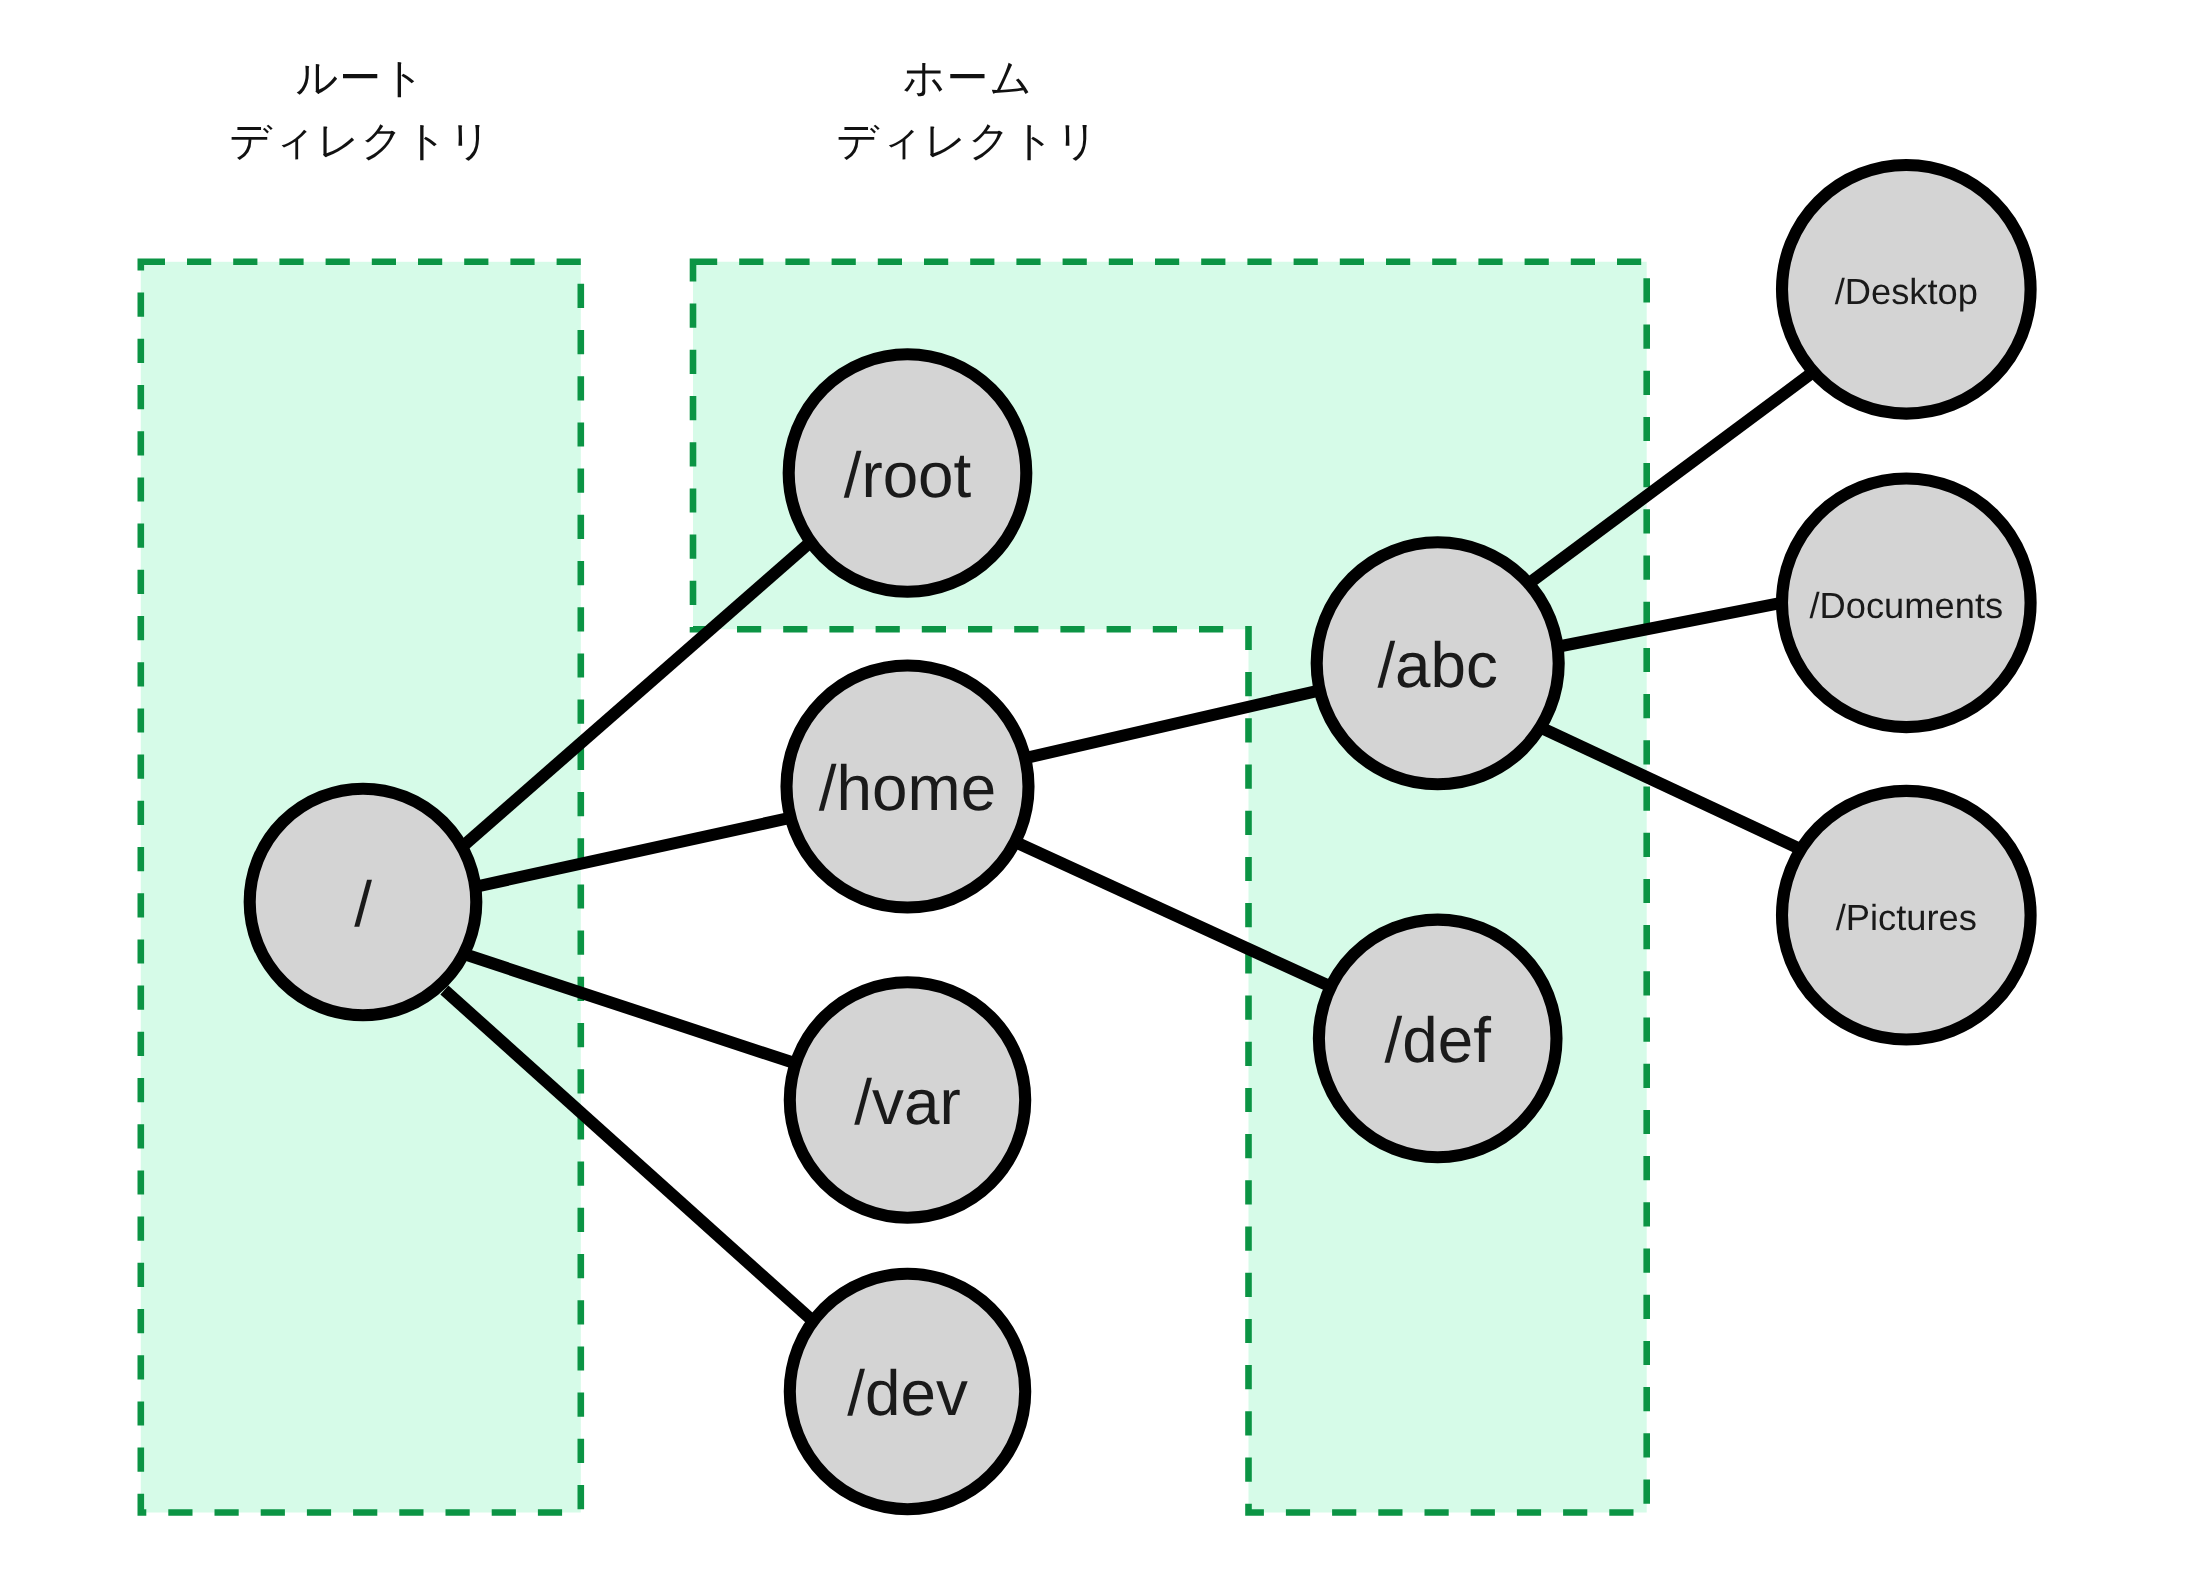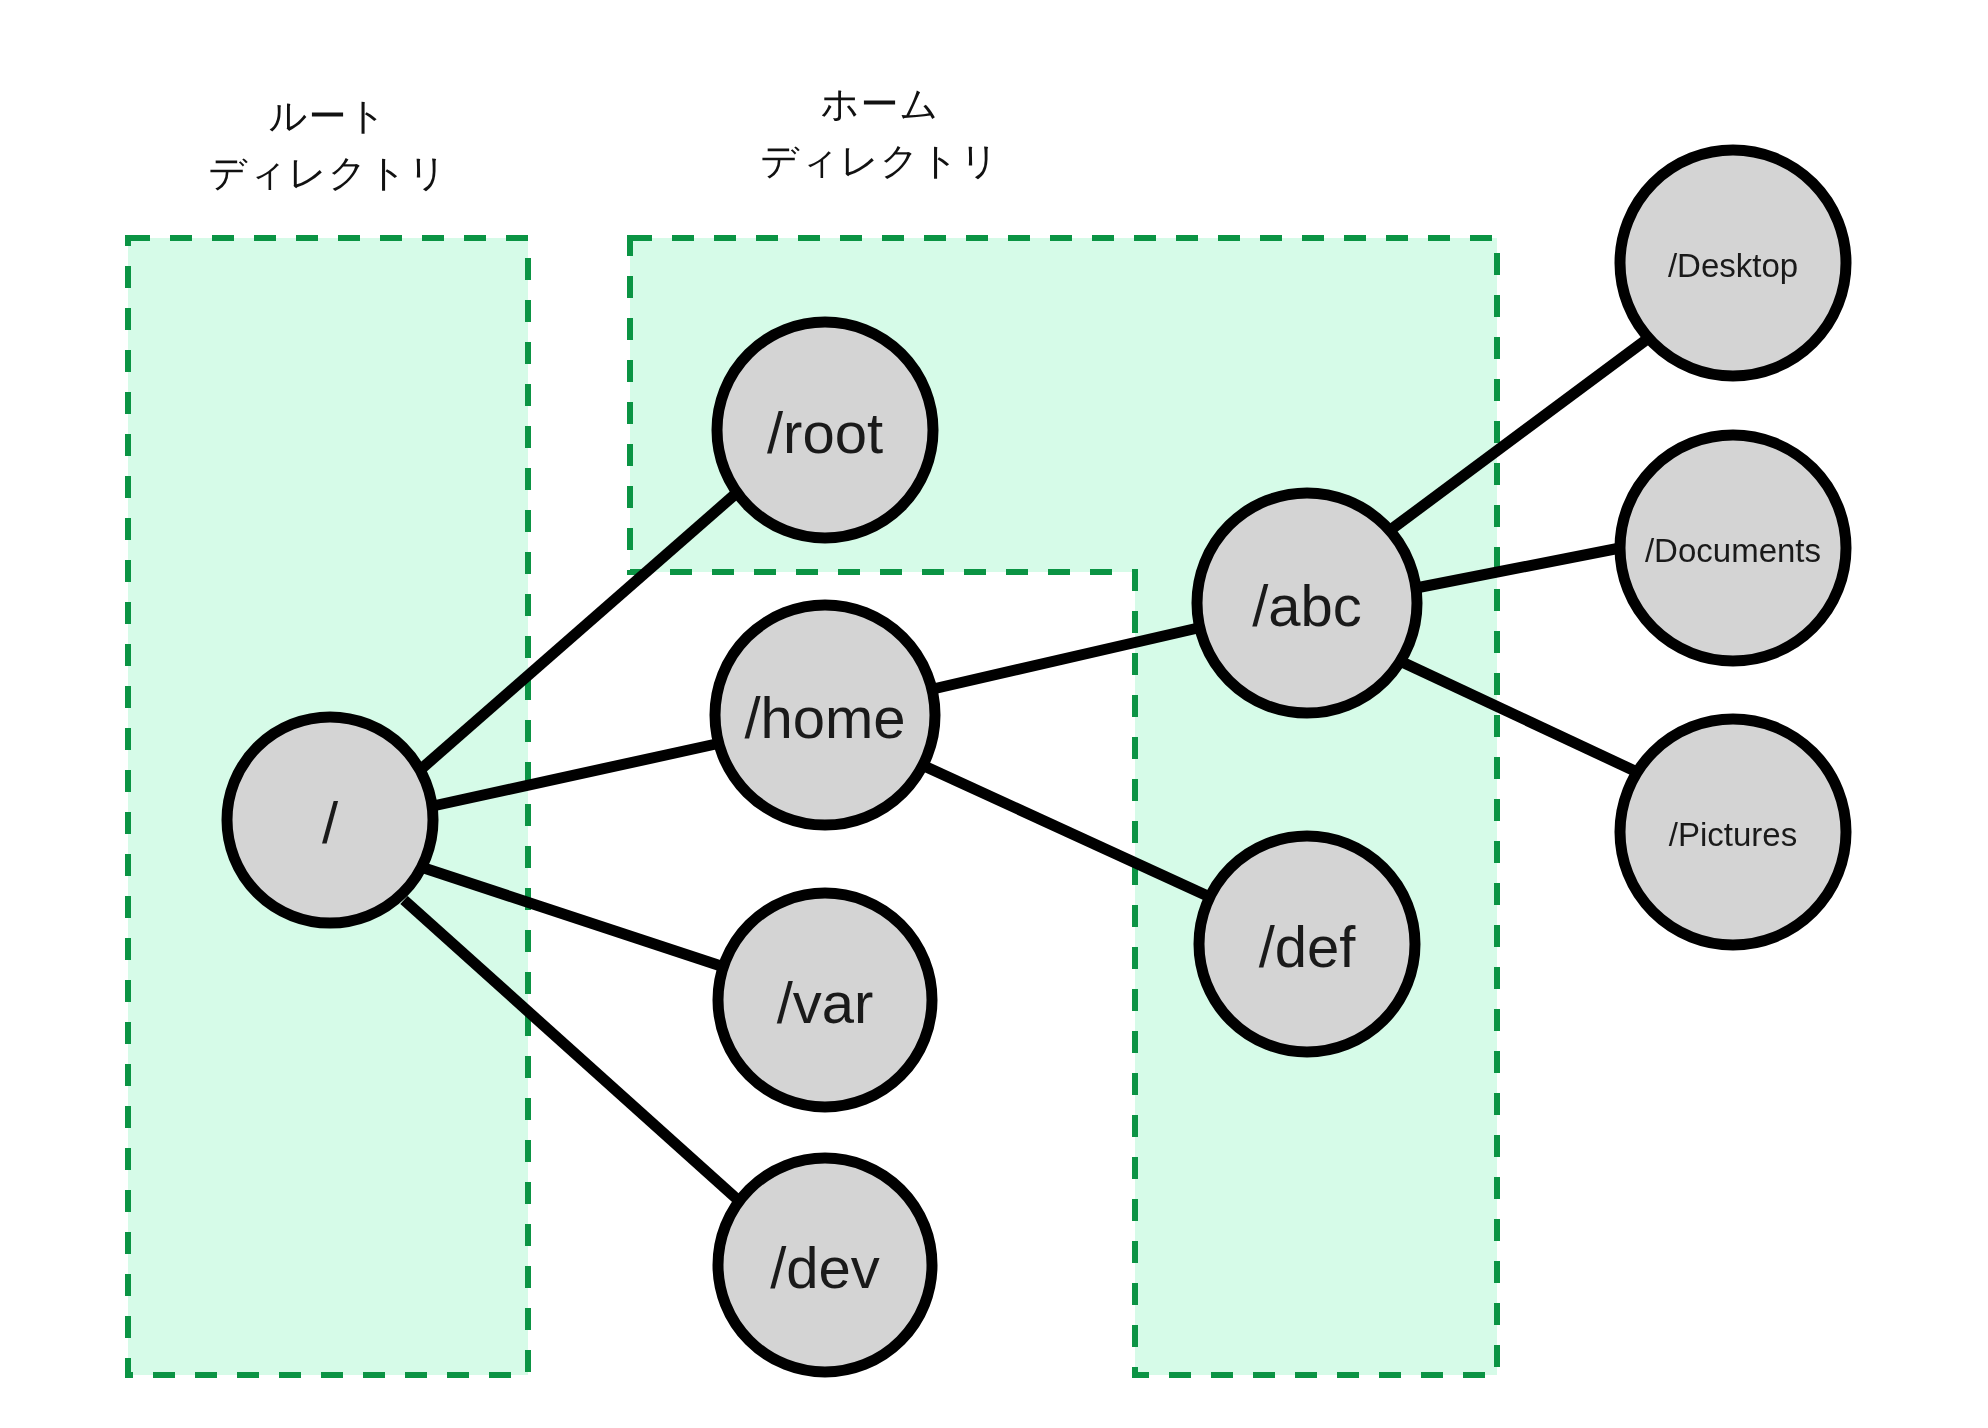--- a/index.html
+++ b/index.html
@@ -51,24 +51,23 @@
   .node-label.small { font-size: 33px; }
   .region-caption {
     position: absolute;
     text-align: center;
     font-family: "Liberation Sans", sans-serif;
     font-size: 38px;
     line-height: 1.5;
     color: #111111;
     white-space: pre-line;
     letter-spacing: 1px;
-    margin-top: 44px;
   }
   #caption-root { left: 128px; top: 44px; width: 400px; }
-  #caption-home { left: 630px; top: 32px; width: 500px; }
+  #caption-home { left: 630px; top: 44px; width: 500px; }
 </style>
 </head>
 <body>
 
 <div id="canvas">
 
   <svg id="diagram-svg" viewBox="0 0 1988 1428">
 
     <g>
       <rect class="region-shape" x="128" y="238" width="400" height="1137"></rect>

